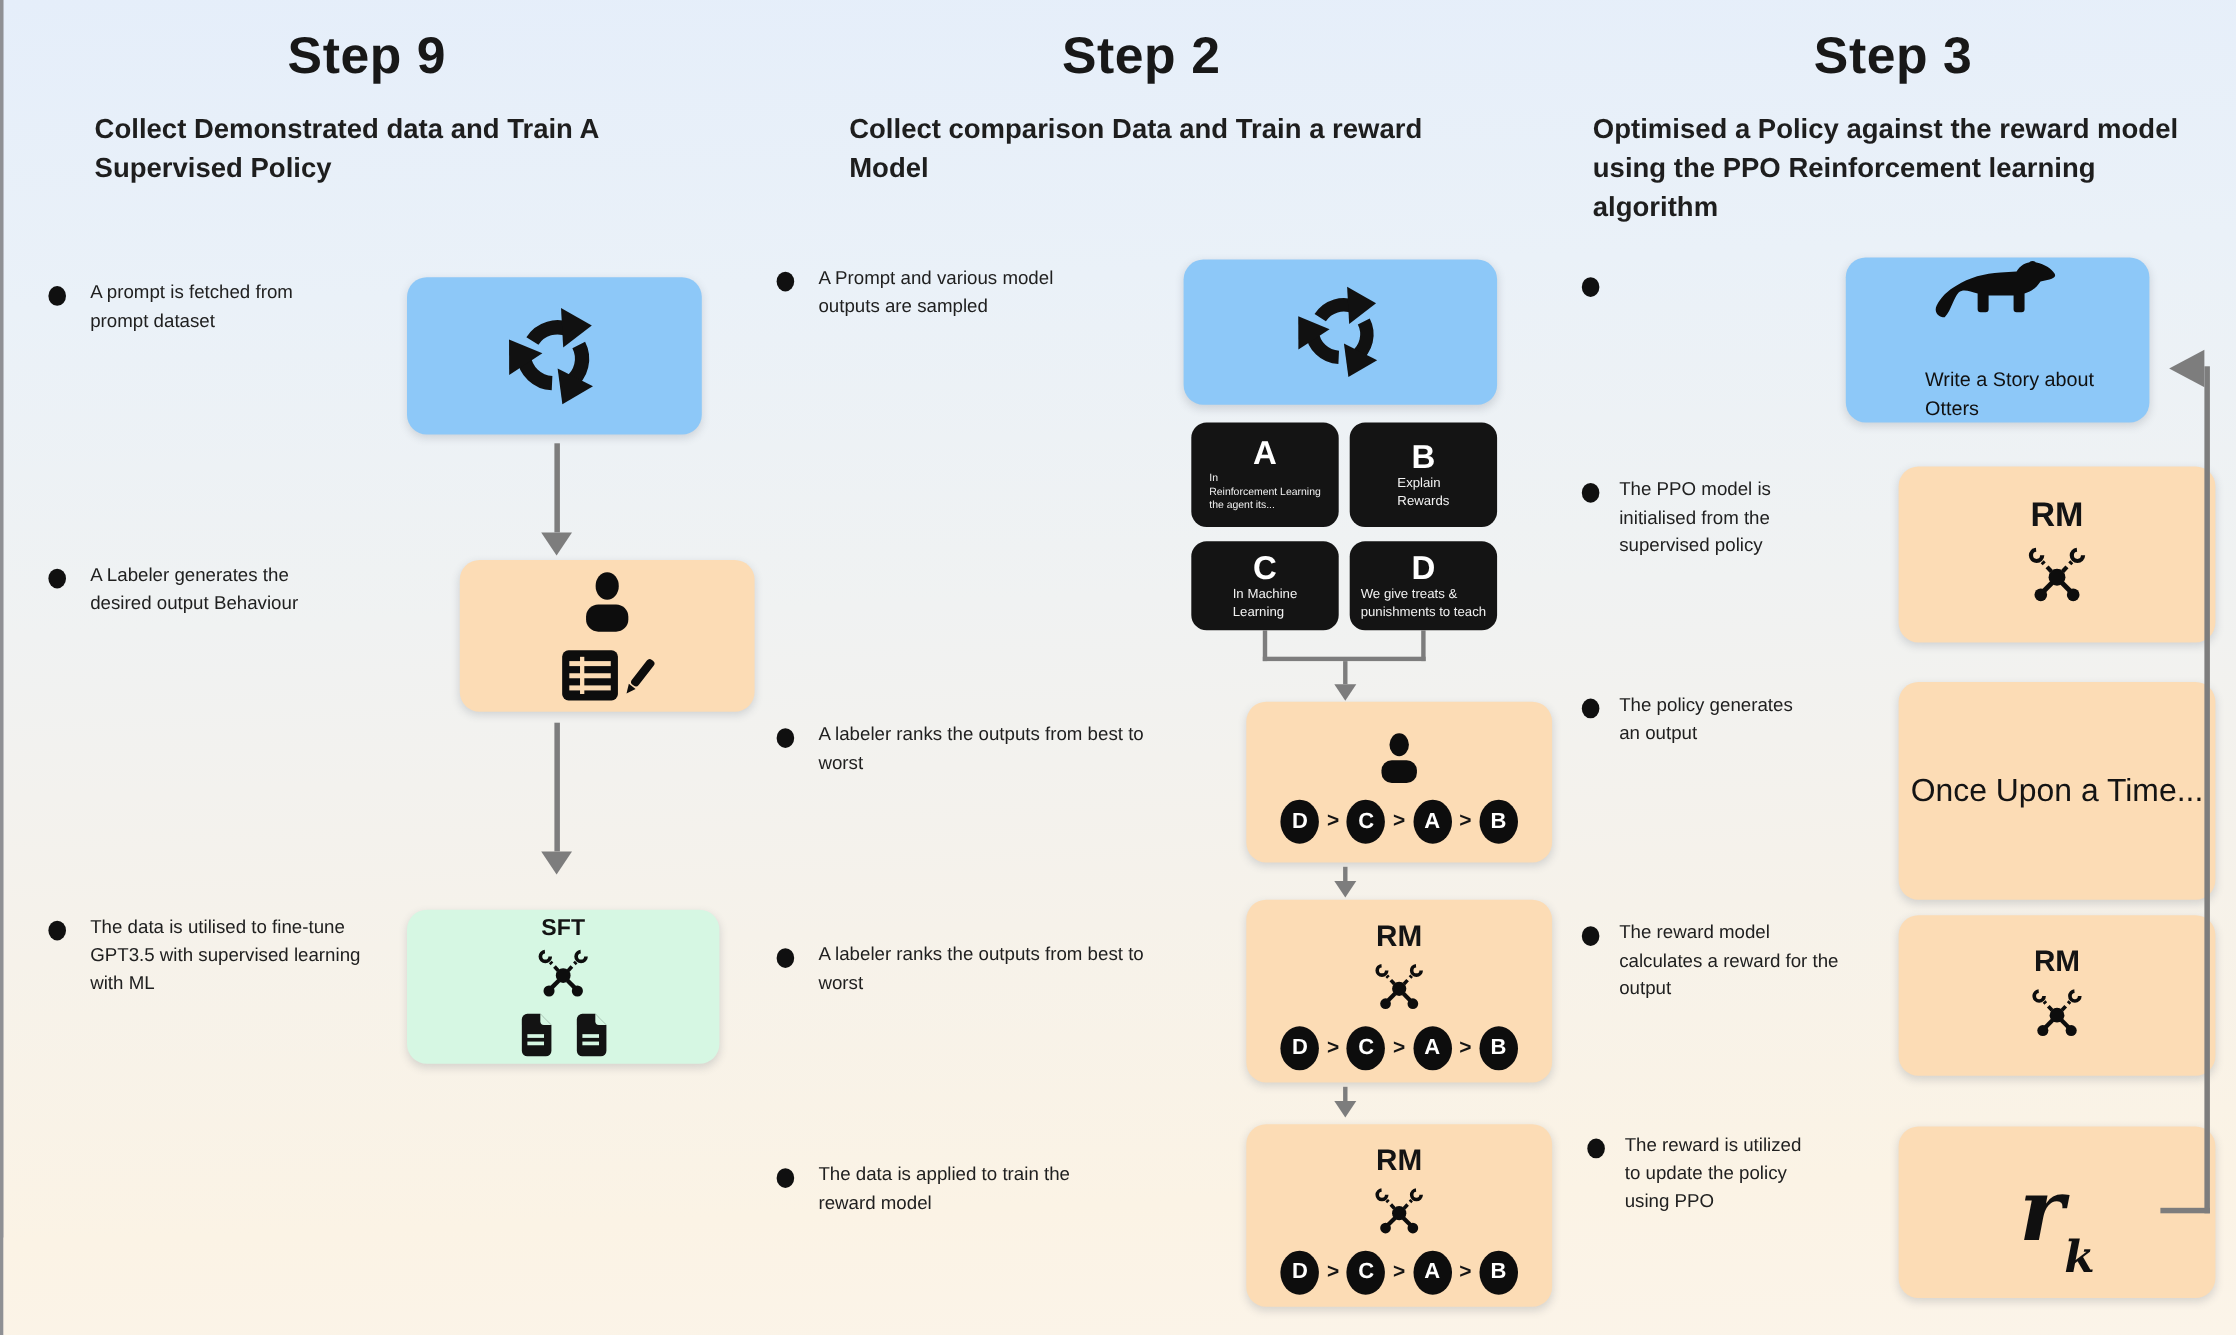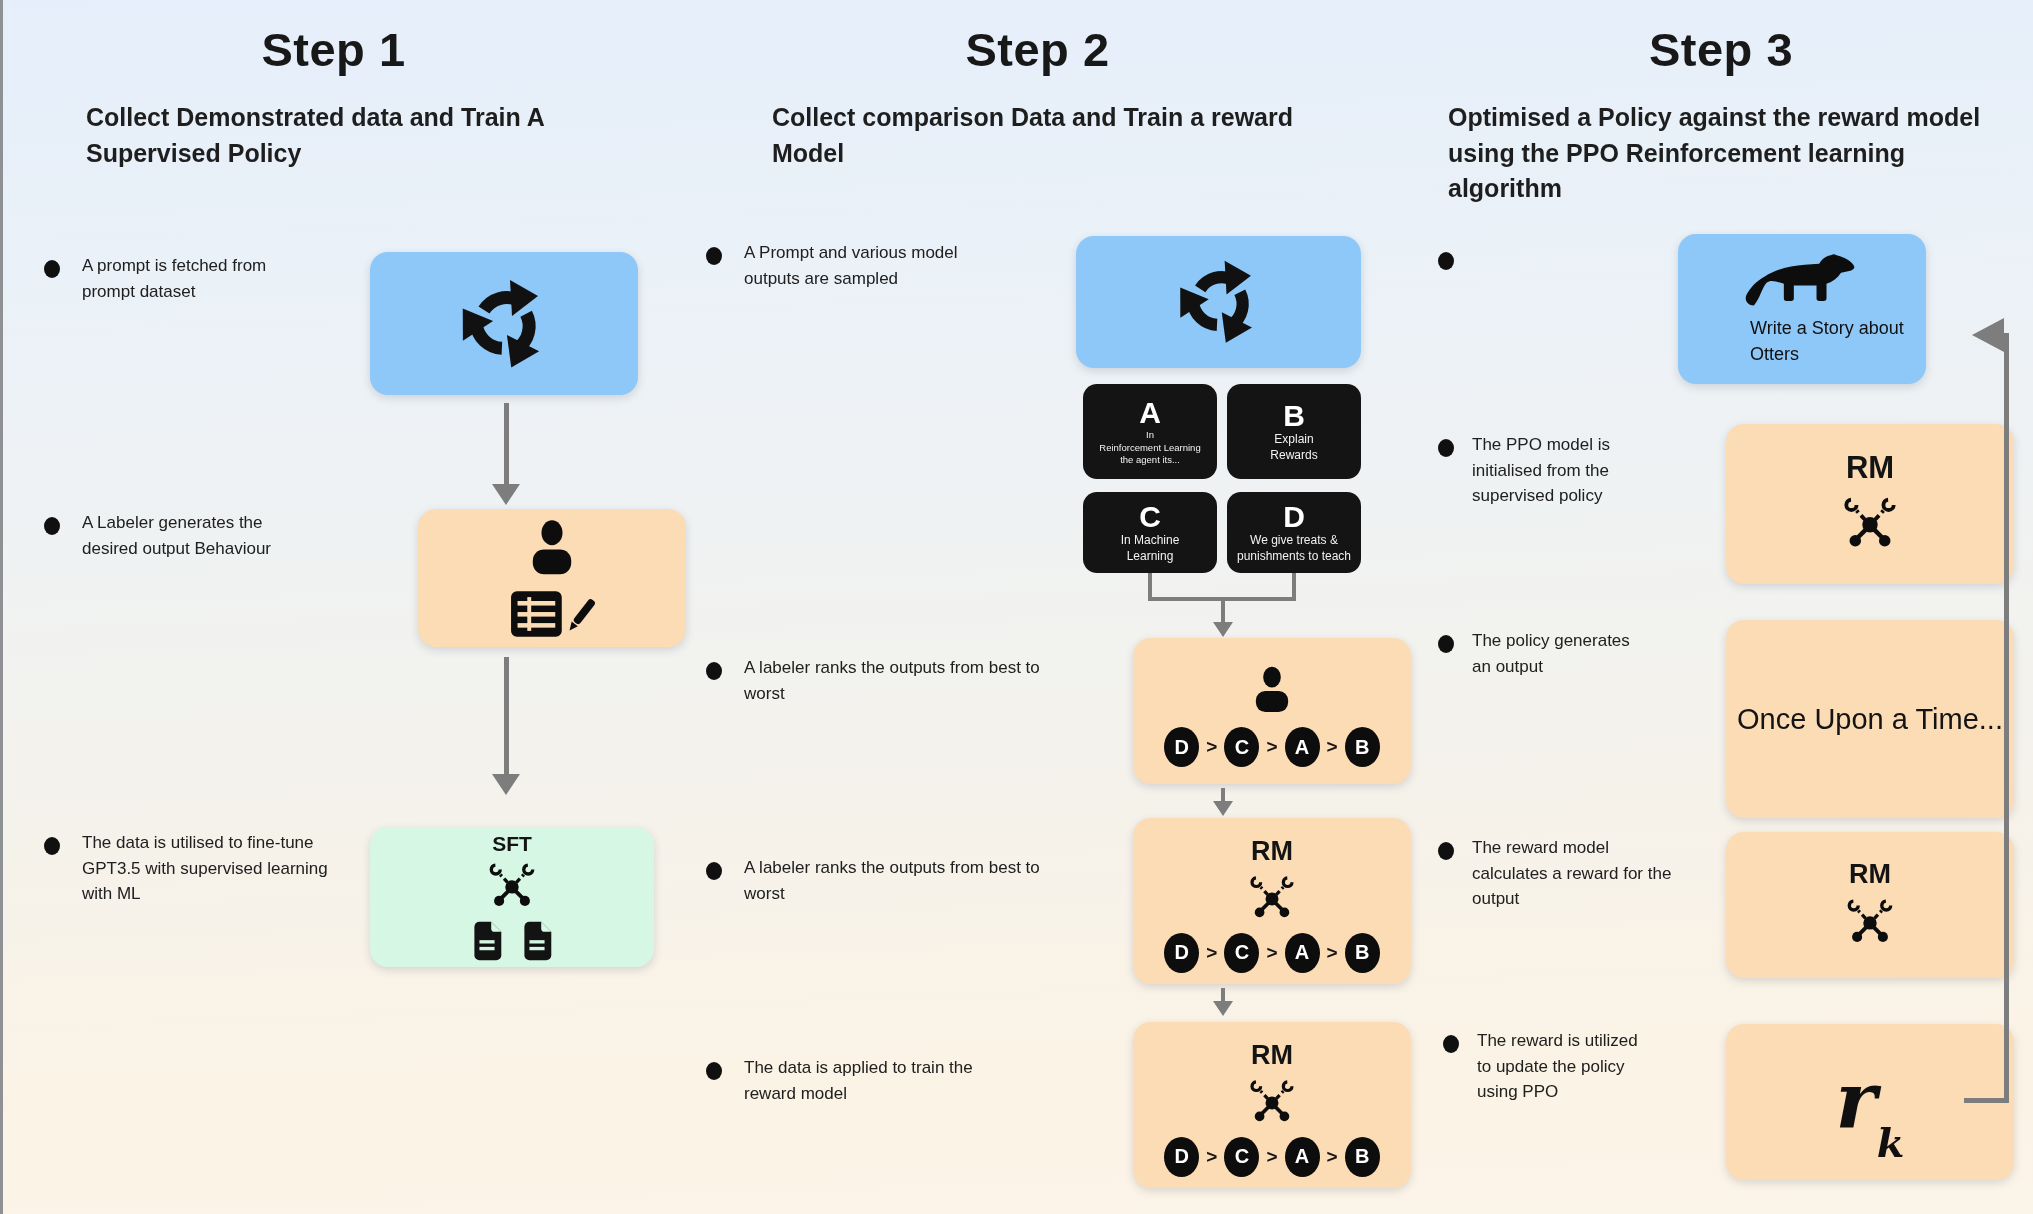--- a/index.html
+++ b/index.html
@@ -37,21 +37,21 @@
   .varrow .shaft { width:5px; flex:1; background:#7d7d7d; }
   .varrow .head { width:0; height:0; border-left:14px solid transparent; border-right:14px solid transparent; border-top:21px solid #7d7d7d; }
   .varrow.small .head { border-left-width:10px; border-right-width:10px; border-top-width:15px; }
   .varrow.small .shaft { width:4px; }
 
   
   #opt-grid { position:absolute; left:1083px; top:384px; width:278px; display:grid; grid-template-columns:1fr 1fr; column-gap:10px; row-gap:13px; }
   .opt-card { background:#141414; border-radius:14px; color:#fff; display:flex; flex-direction:column; align-items:center; justify-content:center; padding:6px 4px; }
   .opt-card.tall { height:95px; } .opt-card.short { height:81px; }
   .opt-label { font-size:30px; font-weight:700; line-height:1.1; }
-  .opt-desc { font-size:12px; line-height:1.3; text-align:center; white-space:pre-line; color:#f2f2f2; }
+  .opt-desc { font-size:12px; line-height:1.3; white-space:pre-line; color:#f2f2f2; }
   .opt-desc.tiny { font-size:9.5px; }
 
   .connline { position:absolute; background:#7d7d7d; }
 
   .rankrow { display:flex; align-items:center; gap:6px; }
   .rc { width:35px; height:40px; border-radius:50%; background:#0d0d0d; color:#fff; font-size:20px; font-weight:700; display:flex; align-items:center; justify-content:center; }
   .rs { font-size:19px; font-weight:800; color:#141414; padding:0 1px; }
 
   .rm-label { font-size:27px; font-weight:600; color:#141414; }
   .sft-label { font-size:21px; font-weight:600; color:#141414; }
@@ -140,21 +140,21 @@
       <path d="M32 2 L61 66 L32 50 L3 66 Z" fill="url(#lgrad)"></path>
       <circle cx="32" cy="37" r="9.5" fill="#ffffff"></circle>
     </symbol>
   </defs>
 </svg>
 
 <div id="stage">
   <div id="divider-1" class="divider"></div>
   <div id="divider-2" class="divider"></div>
 
-  <div id="t1" class="step-title">Step 1</div>
+  <div id="t1" class="step-title">Step 9</div>
   <div id="sub1" class="step-sub">Collect Demonstrated data and Train A Supervised Policy</div>
 
   <div class="bullet" style="left:44px;top:253px">
     <span class="dot"></span>
     <span class="btxt" style="width:218px">A prompt is fetched from prompt dataset</span>
   </div>
   <div class="bullet" style="left:44px;top:510px">
     <span class="dot"></span>
     <span class="btxt" style="width:228px">A Labeler generates the desired output Behaviour</span>
   </div>
@@ -335,21 +335,21 @@
   </div>
   <div class="bullet" style="left:1438px;top:835px;gap:18px">
     <span class="dot"></span>
     <span class="btxt" style="width:205px">The reward model calculates a reward for the output</span>
   </div>
   <div class="bullet" style="left:1443px;top:1028px;gap:18px">
     <span class="dot"></span>
     <span class="btxt" style="width:168px">The reward is utilized to update the policy using PPO</span>
   </div>
 
-  <div class="box blue" style="left:1678px;top:234px;width:248px;height:150px;justify-content:center;padding-top:2px">
+  <div class="box blue" style="left:1678px;top:234px;width:276px;height:150px;justify-content:space-between;padding-top:2px">
     <svg class="ic" width="118" height="56">
         <use href="#sym-otter"></use>
       </svg>
     <div id="prompt-text">Write a Story about Otters</div>
   </div>
 
   <div class="box orange" style="left:1678px;top:424px;width:288px;height:160px;gap:8px">
     <div class="rm-label" style="font-size:31px">RM</div>
     <svg class="ic" width="66" height="64">
         <use href="#sym-network"></use>

